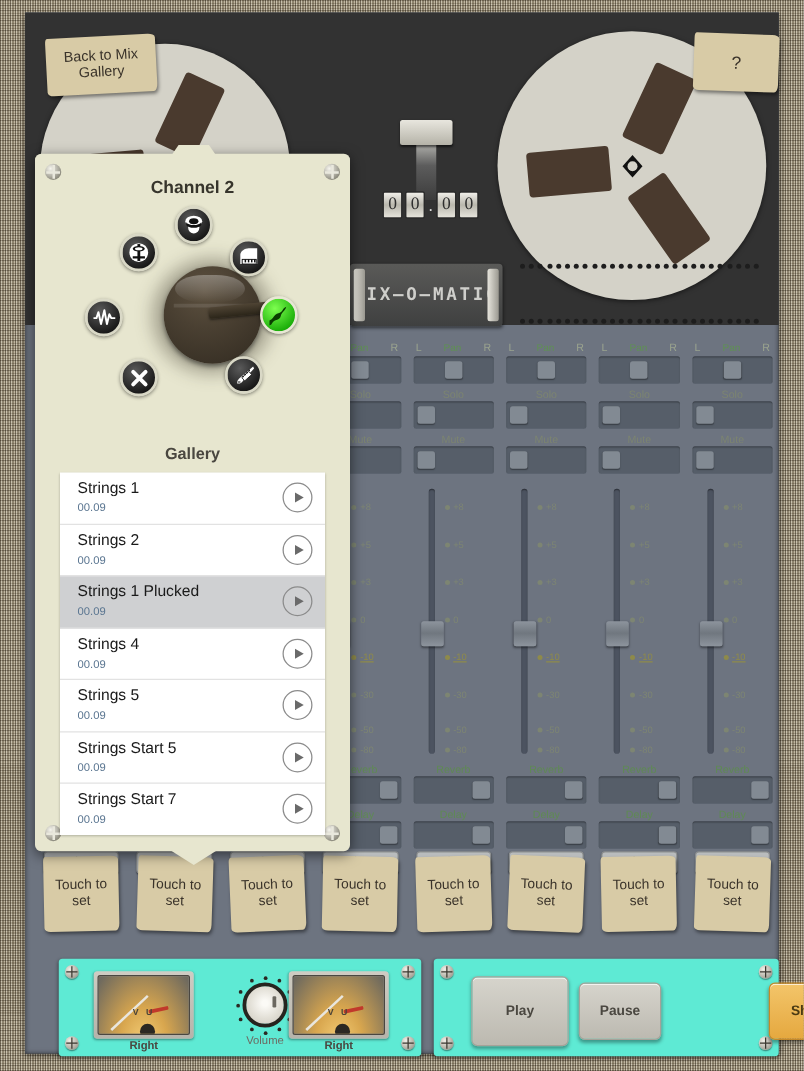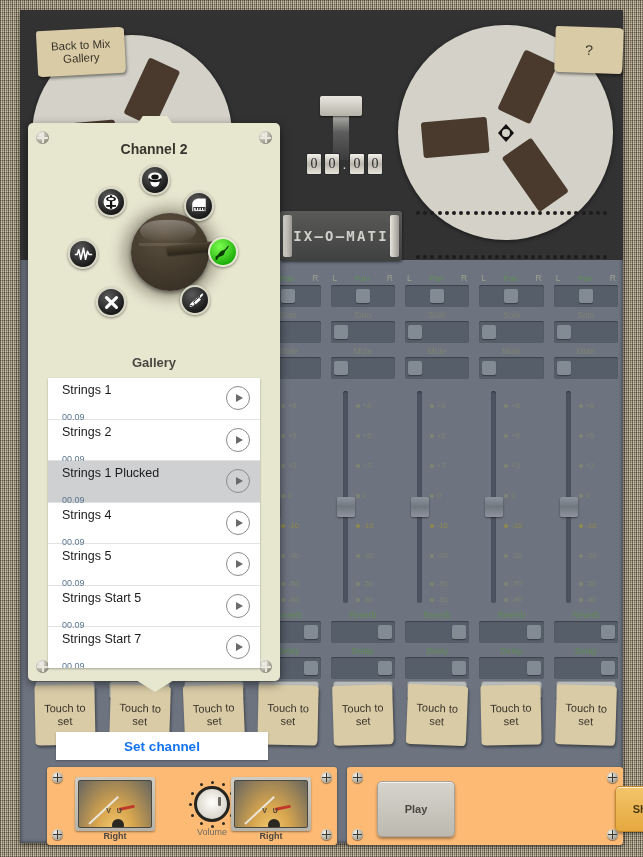--- a/index.html
+++ b/index.html
@@ -102,38 +102,38 @@
 
   
   .fader { position:relative; height:220px; margin-top:8px; }
   .fader .track { position:absolute; left:17px; top:4px; width:5px; height:212px;
       background:#4c5360; border-radius:3px; box-shadow:0 1px 1px rgba(0,0,0,.4) inset; }
   .fader .thumb { position:absolute; left:11px; width:18px; height:20px;
       background:linear-gradient(180deg,#8d949d,#70777f 48%,#8d949d);
       border-radius:2px; box-shadow:0 1px 2px rgba(0,0,0,.45); }
   .fader .scale { position:absolute; left:30px; top:0; width:40px; height:212px; }
   .fader .tick { position:absolute; left:0; color:#7d8572; font-size:7.5px; white-space:nowrap; }
-  .fader .tick.hl { color:#8e8a4a; }
+  .fader .tick.hl { color:#8e8a4a;text-decoration:underline; }
   .fader .tick b { display:inline-block; width:4px; height:4px; border-radius:50%;
       background:currentColor; vertical-align:middle; margin-right:3px; }
 
   .play-sm { margin:2px 7px 0; height:18px; background:#b9bcbd; border:1px solid #8c8f90;
       border-radius:3px; display:flex; align-items:center; justify-content:center;
       box-shadow:0 1px 1px rgba(0,0,0,.35); }
   .play-sm .tri { width:0;height:0;border-left:8px solid #6f7375;
       border-top:5px solid transparent;border-bottom:5px solid transparent; }
 
   
   #touchrow { position:absolute; left:8px; top:675px; width:595px; height:70px; display:flex; }
   #touchrow .cell { width:74.4px; display:flex; justify-content:center; }
   #touchrow .paper { width:60px; height:60px; display:flex; align-items:center;
       justify-content:center; font-size:11px; line-height:13px; }
 
   
-  .mpanel { position:absolute; background:#fdba74; border-radius:3px;
+  .mpanel { position:absolute; background:#5eead4; border-radius:3px;
       box-shadow:0 1px 3px rgba(0,0,0,.45); }
   #master-left  { left:27px;  top:757px; width:290px; height:78px; }
   #master-right { left:327px; top:757px; width:276px; height:78px; }
   .screw { position:absolute; width:11px; height:11px; border-radius:50%;
       background:radial-gradient(circle at 35% 32%,#f2f0e8,#a8a59a 70%,#6e6b61);
       box-shadow:0 1px 1px rgba(0,0,0,.4); }
   .screw:before,.screw:after{ content:""; position:absolute; background:#3b3831; }
   .screw:before{ left:1px; top:5px; width:9px; height:1.4px; }
   .screw:after { left:4.8px; top:1px; width:1.4px; height:9px; }
 
@@ -210,21 +210,21 @@
       font-size:13px; font-weight:bold; color:#4a4740; }
 
   
   #list { position:absolute; left:20px; top:255px; width:212px; height:290px;
       background:#fff; overflow:hidden;
       box-shadow:0 1px 2px rgba(0,0,0,.28); }
   .row { position:relative; height:41.5px; border-bottom:1px solid #e2e2e2;
       padding:5px 44px 0 14px; }
   .row.sel { background:#cfd0d2; }
   .row .nm { font-size:12.5px; color:#1a1a1a; white-space:nowrap; overflow:hidden; }
-  .row .dur { font-size:9px; color:#5b7691; margin-top:15px; }
+  .row .dur { font-size:9px; color:#5b7691; margin-top:4px; }
   .row .pl { position:absolute; right:10px; top:8px; width:24px; height:24px;
       border-radius:50%; border:1.4px solid #8b8b8b;
       display:flex; align-items:center; justify-content:center; background:#fff; }
   .row.sel .pl { background:#cfd0d2; }
   .row .pl .tri { width:0;height:0;border-left:7px solid #6a6a6a;
       border-top:4.5px solid transparent;border-bottom:4.5px solid transparent; margin-left:2px; }
 
   #set-btn { position:absolute; left:28px; top:609px; width:212px; height:28px;
       background:#fff; display:flex; align-items:center; justify-content:center;
       font-size:13.5px; font-weight:bold; color:#1474f0;
@@ -780,20 +780,23 @@
     </div>
 
     <div class="mpanel" id="master-right">
       <div class="screw" style="left:5px;top:5px"></div>
       <div class="screw" style="right:5px;top:5px"></div>
       <div class="screw" style="left:5px;bottom:5px"></div>
       <div class="screw" style="right:5px;bottom:5px"></div>
     <div class="tbtn grey" style="left: 30px; width: 78px; height: 56px; top: 14px;">
           <span>Play</span>
         </div>
+        <div class="tbtn grey" style="left: 116px; width: 66px; height: 46px; top: 19px;">
+          <span>Pause</span>
+        </div>
         <div class="tbtn amber" style="left: 268px; width: 66px; height: 46px; top: 19px;">
           <span>Share</span>
         </div>
       </div>
 
     <div id="modal">
       <div class="tab"></div>
       <div class="notch"></div>
       <div class="mscrew" style="left:8px;top:8px"></div>
       <div class="mscrew" style="right:8px;top:8px"></div>
@@ -912,19 +915,16 @@
           </div>
           <div class="row">
             <div class="nm">Strings Start 7</div>
             <div class="dur">00.09</div>
             <div class="pl">
               <span class="tri"></span>
             </div>
           </div>
         </div>
 
-      <div id="set-btn">
-        <span>Set channel</span>
-      </div>
     </div>
 
   </div>
 </div>
 
 </body></html>

